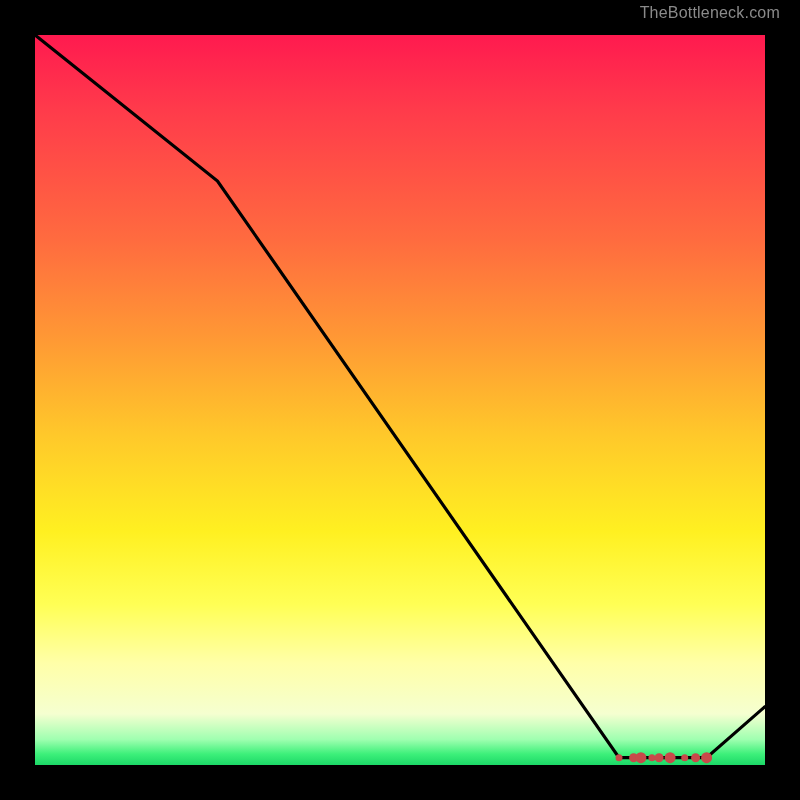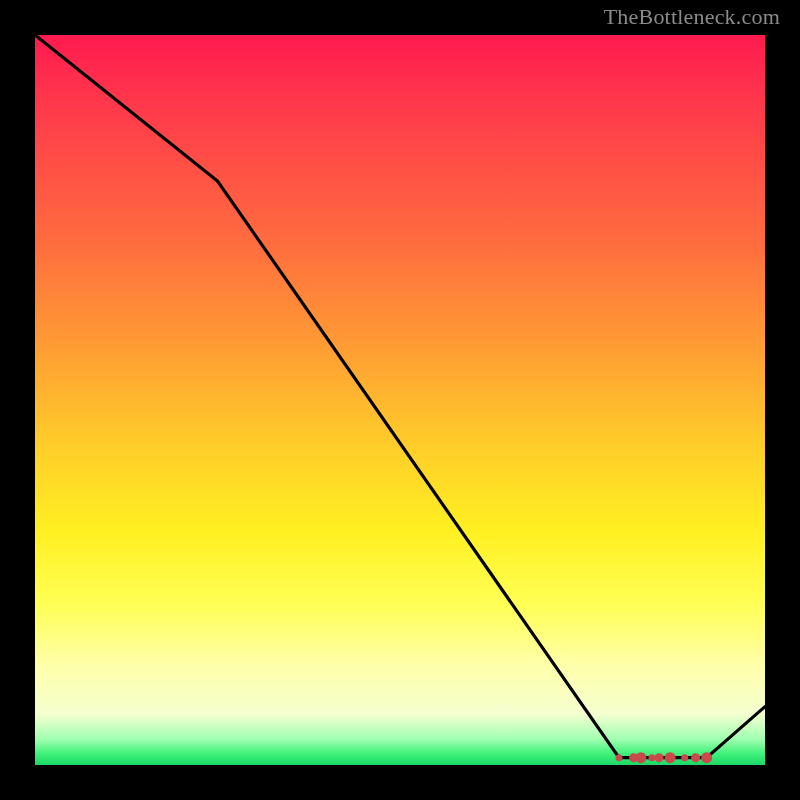--- a/index.html
+++ b/index.html
@@ -14,22 +14,22 @@
     position: relative;
     width: 800px;
     height: 800px;
     background: #000000;
   }
   .watermark {
     position: absolute;
     top: 4px;
     right: 20px;
     color: #8a8a8a;
-    font-family: Liberation Serif, serif;
-    font-size: 22px;
+    font-family: Liberation Sans, sans-serif;
+    font-size: 16px;
     font-weight: 500;
     letter-spacing: 0.2px;
     z-index: 5;
   }
   .plot-area {
     position: absolute;
     left: 35px;
     top: 35px;
     width: 730px;
     height: 730px;

